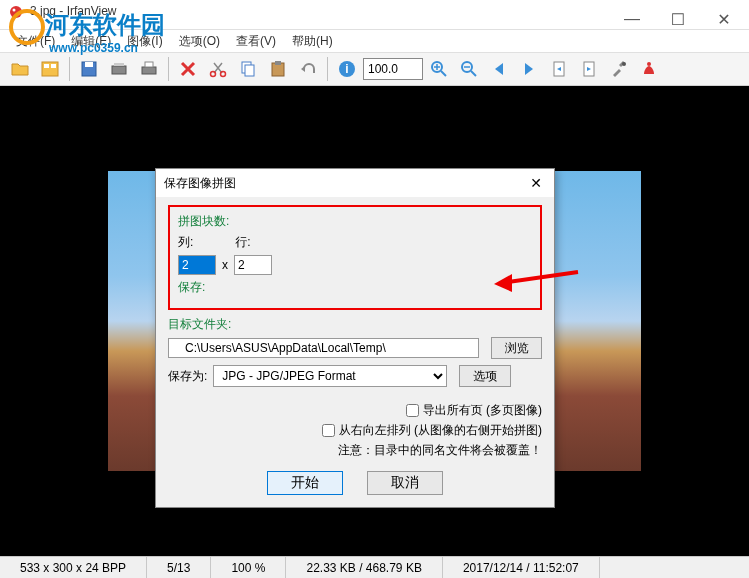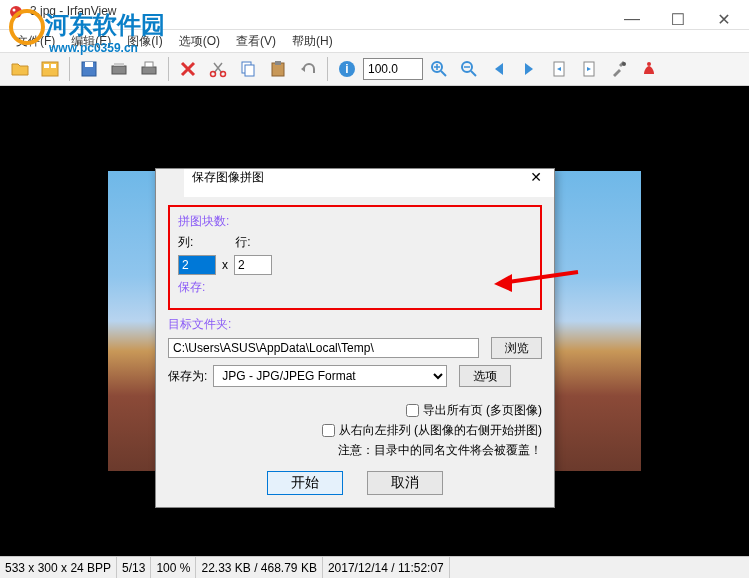--- a/index.html
+++ b/index.html
@@ -68,39 +68,39 @@
 .cloud.c1 { width: 60px; height: 28px; top: 40px; left: 120px; }
 .cloud.c2 { width: 80px; height: 32px; top: 30px; right: 110px; }
 
 
 .dialog {
   position: absolute; top: 168px; left: 155px; width: 400px;
   background: #f0f0f0; border: 1px solid #888; box-shadow: 2px 2px 8px rgba(0,0,0,0.3);
   z-index: 50;
 }
 .dialog-title {
-  height: 28px; background: #fff; display: flex; 
-  padding: 0 8px; font-size: 12px; justify-content: space-between; margin-left: 28px;
+  height: 28px; background: #fff; display: flex; align-items: center;
+  padding: 0 8px; font-size: 12px; justify-content: space-between;
 }
 .dialog-title .close { width: 20px; text-align: center; font-size: 14px; }
 .dialog-body { padding: 8px 12px 12px; font-size: 12px; }
 
 .red-box { border: 2px solid #e00; padding: 6px 8px 8px; margin-bottom: 6px; }
-.group-label { color: #8b5cf6; margin-bottom: 4px; }
+.group-label { color: #15803d; margin-bottom: 4px; }
 .row { display: flex; align-items: center; gap: 6px; margin: 4px 0; }
 .small-input {
   width: 38px; height: 20px; border: 1px solid #999; background: #fff;
   font-size: 12px; padding: 0 3px;
 }
 .small-input.sel { background: #0078d7; color: #fff; }
 .hint { color: #333; }
 
 .path-input {
   width: 320px; height: 20px; border: 1px solid #999; background: #fff;
-  font-size: 12px; padding: 0 4px; font-family: "Tahoma", sans-serif;
+  font-size: 12px; padding: 0 16px; font-family: "Tahoma", sans-serif;
 }
 .format-select {
   width: 280px; height: 22px; border: 1px solid #999; background: #fff;
   font-size: 12px; padding: 0 4px;
 }
 .dlg-btn {
   width: 52px; height: 22px; border: 1px solid #999; background: #e8e8e8;
   font-size: 12px; display: inline-flex; align-items: center; justify-content: center;
   margin-left: 6px;
 }
@@ -123,21 +123,21 @@
   pointer-events: none;
 }
 
 
 .statusbar {
   position: absolute; bottom: 0; left: 0; right: 0;
   height: 22px; background: #f0f0f0; border-top: 1px solid #c8c8c8;
   display: flex; align-items: center; font-size: 12px;
 }
 .statusbar .cell {
-  padding: 0 5px; border-right: 1px solid #c8c8c8; height: 100%;
+  padding: 0 20px; border-right: 1px solid #c8c8c8; height: 100%;
   display: flex; align-items: center;
 }
 </style>
 </head>
 <body>
 
 <div class="watermark">
   <span class="logo-icon"></span><span class="txt">河东软件园</span>
   <span class="sub">www.pc0359.cn</span>
 </div>

